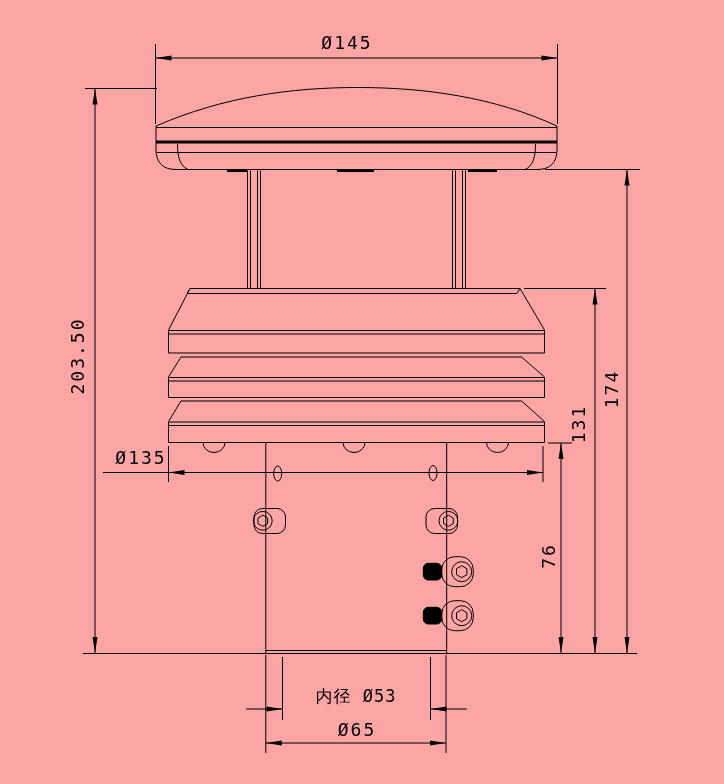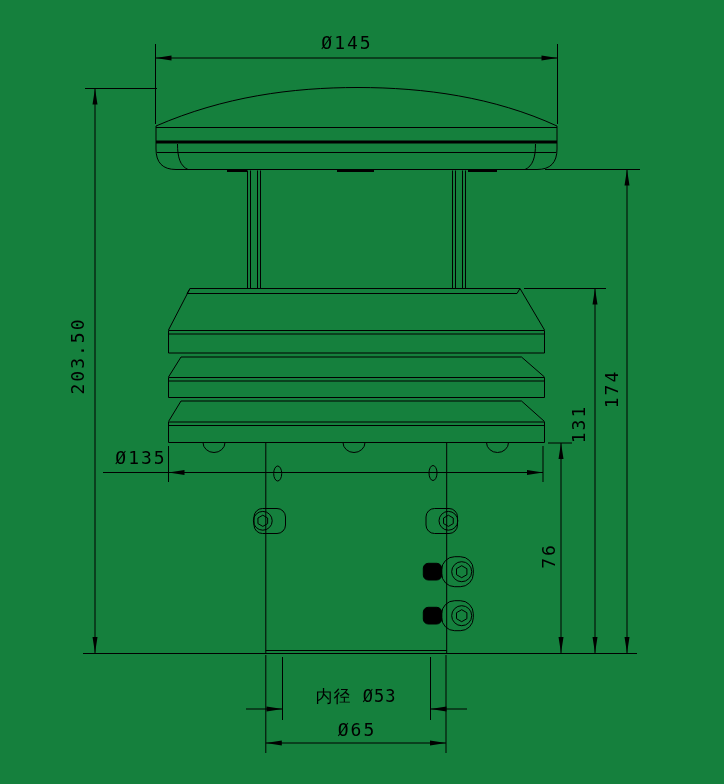--- a/index.html
+++ b/index.html
@@ -1,16 +1,16 @@
 <!DOCTYPE html>
 <html><head>
 <meta charset="utf-8">
 <style>
   html,body{margin:0;padding:0;background:#fff;}
-  .page{position:relative;width:724px;height:784px;background:#15803d;overflow:hidden;}
+  .page{position:relative;width:724px;height:784px;background:#fca5a5;overflow:hidden;}
   svg{position:absolute;left:0;top:0;}
   .ln{stroke:#000;fill:none;stroke-width:1;}
   .dim-text{font-family:"DejaVu Sans Mono","DejaVu Sans",monospace;font-size:18px;letter-spacing:2px;fill:#000;}
   .dim-text-cjk{font-family:"DejaVu Sans Mono","DejaVu Sans",monospace;font-size:17px;letter-spacing:1px;fill:#000;}
 </style>
 </head>
 <body>
 
 <div class="page">
 <svg width="724" height="784" viewBox="0 0 724 784">

